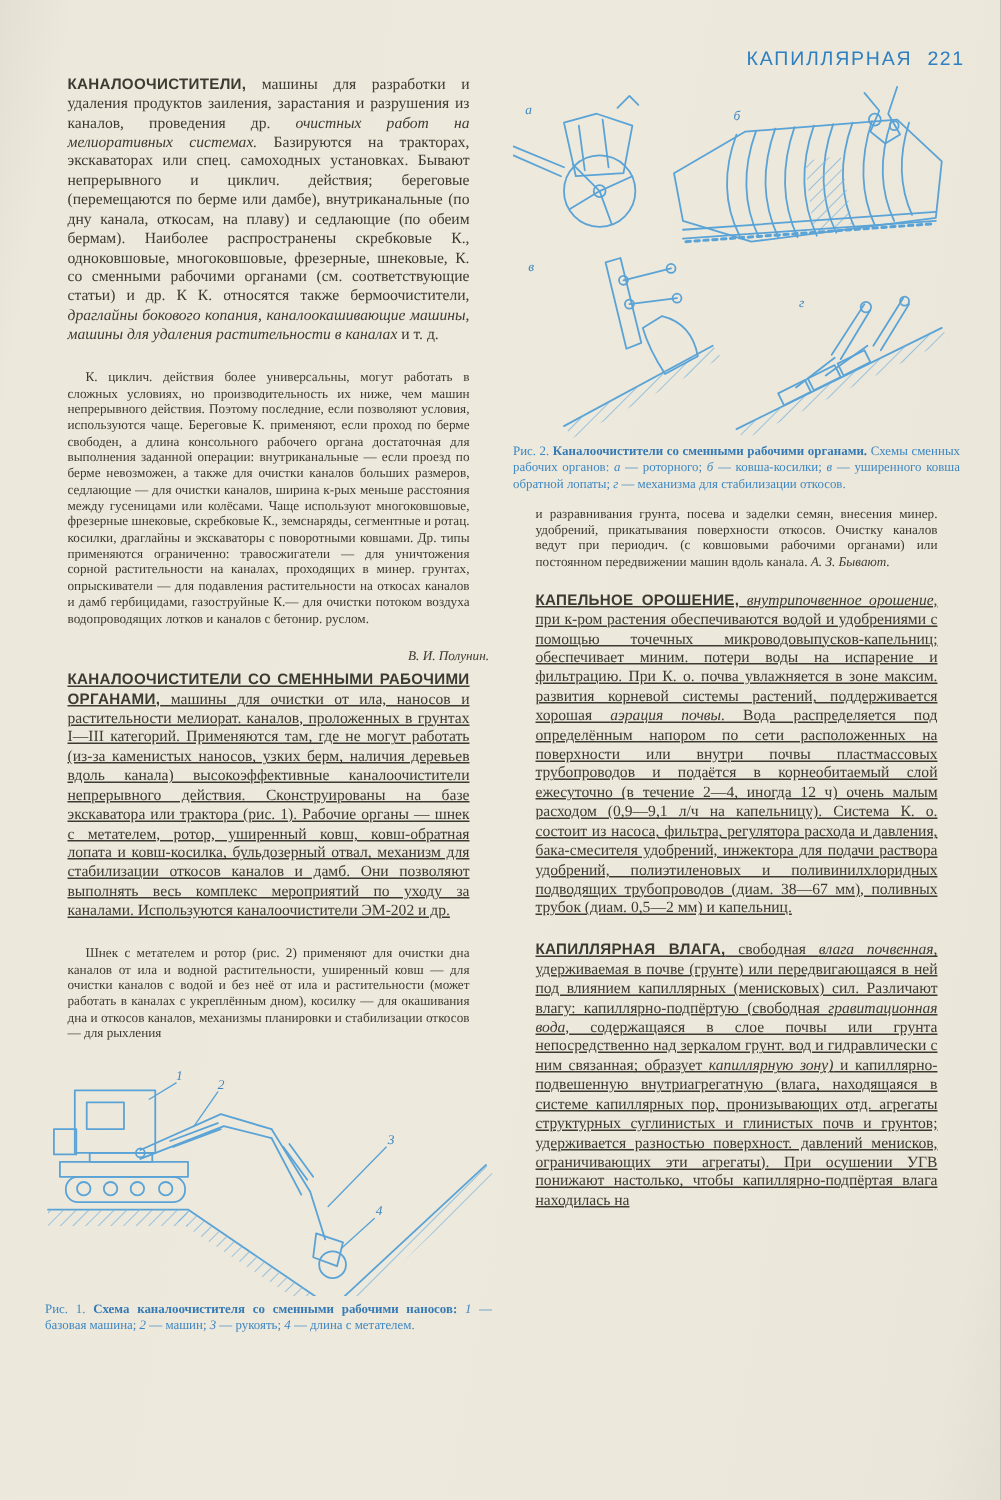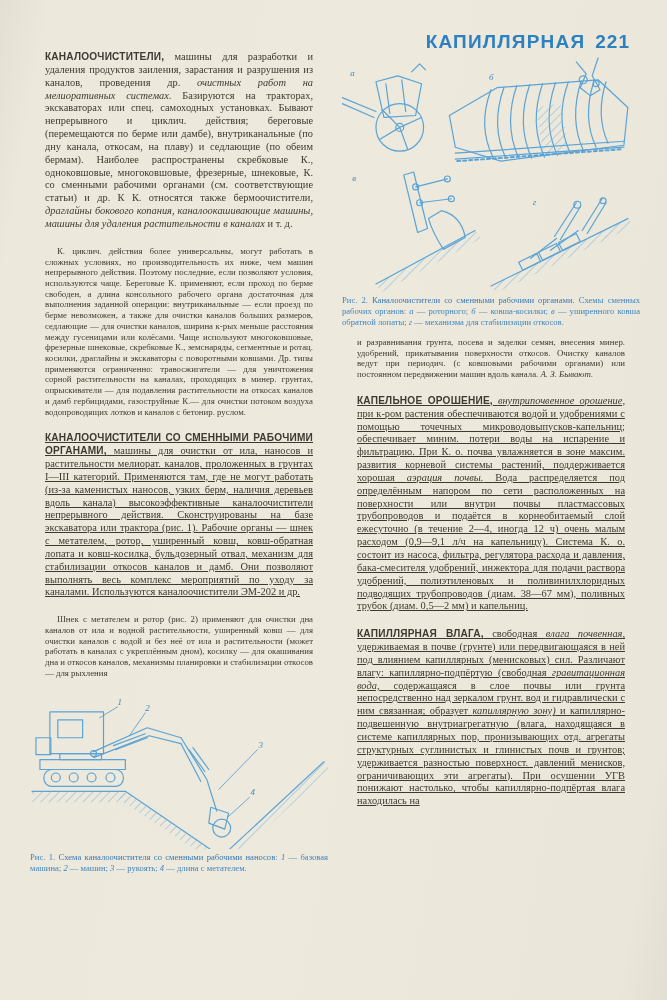--- a/index.html
+++ b/index.html
@@ -6,33 +6,33 @@
   .page{
     position:relative;
     width:667px;height:1000px;
     margin:0 auto;
     overflow:hidden;
     background:linear-gradient(100deg,#e3dfd2 0%,#ece8db 6%,#ede9dc 50%,#eae6d9 94%,#e2ded1 100%);
     font-family:"Liberation Serif","DejaVu Serif",serif;
     color:#3d3a33;
   }
   .running-head{
-    position:absolute;top:31px;right:37px;
+    position:absolute;top:31px;right:24px;
     font-family:"Liberation Sans","DejaVu Sans",sans-serif;
-    font-weight:700;font-size:19px;letter-spacing:1.2px;
+    font-weight:400;font-size:13px;letter-spacing:1.2px;
     color:#2e80c1;
   }
   .running-head .rh-page{margin-left:10px;letter-spacing:1px;}
   .cols{display:flex;gap:14px;padding:36px 27px 0 30px;}
   .col{width:298px;flex:0 0 298px;}
   .para{margin:15px;text-align:justify;font-size:10.4px;line-height:1.235;}
   .para.article{margin-top:5px;text-decoration:underline;}
   .para.small{font-size:8.8px;line-height:1.22;margin-top:3px;}
   .para.small.indent{text-indent:12px;}
-  .seg-b{font-weight:400;}
+  .seg-b{font-weight:700;}
   .seg-i{font-style:italic;}
   .seg-h{
     font-weight:700;
     font-family:"Liberation Sans","DejaVu Sans",sans-serif;
     font-size:10.1px;letter-spacing:.2px;
   }
   .signature{
     text-align:right;font-style:italic;font-size:8.8px;
     margin:0 2px 2px 0;line-height:1.2;
   }
@@ -57,20 +57,21 @@
 
   <div class="running-head">
     <span class="rh-word">КАПИЛЛЯРНАЯ</span><span class="rh-page">221</span>
   </div>
 
   <div class="cols">
 
     <div class="col">
       <p class="para"><span class="seg-h">КАНАЛООЧИСТИТЕЛИ,</span><span> машины для разработки и удаления продуктов заиления, зарастания и разрушения из каналов, проведения др. </span><span class="seg-i">очистных работ на мелиоративных системах.</span><span> Базируются на тракторах, экскаваторах или спец. самоходных установках. Бывают непрерывного и циклич. действия; береговые (перемещаются по берме или дамбе), внутриканальные (по дну канала, откосам, на плаву) и седлающие (по обеим бермам). Наиболее распространены скребковые К., одноковшовые, многоковшовые, фрезерные, шнековые, К. со сменными рабочими органами (см. соответствующие статьи) и др. К К. относятся также бермоочистители, </span><span class="seg-i">драглайны бокового копания, каналоокашивающие машины, машины для удаления растительности в каналах</span><span> и т. д.</span></p>
       <p class="para small indent"><span>К. циклич. действия более универсальны, могут работать в сложных условиях, но производительность их ниже, чем машин непрерывного действия. Поэтому последние, если позволяют условия, используются чаще. Береговые К. применяют, если проход по берме свободен, а длина консольного рабочего органа достаточная для выполнения заданной операции: внутриканальные — если проезд по берме невозможен, а также для очистки каналов больших размеров, седлающие — для очистки каналов, ширина к-рых меньше расстояния между гусеницами или колёсами. Чаще используют многоковшовые, фрезерные шнековые, скребковые К., земснаряды, сегментные и ротац. косилки, драглайны и экскаваторы с поворотными ковшами. Др. типы применяются ограниченно: травосжигатели — для уничтожения сорной растительности на каналах, проходящих в минер. грунтах, опрыскиватели — для подавления растительности на откосах каналов и дамб гербицидами, газоструйные К.— для очистки потоком воздуха водопроводящих лотков и каналов с бетонир. руслом.</span></p>
+      <div class="signature">В. И. Полунин.</div>
       <p class="para article"><span class="seg-h">КАНАЛООЧИСТИТЕЛИ СО СМЕННЫМИ РАБОЧИМИ ОРГАНАМИ,</span><span> машины для очистки от ила, наносов и растительности мелиорат. каналов, проложенных в грунтах I—III категорий. Применяются там, где не могут работать (из-за каменистых наносов, узких берм, наличия деревьев вдоль канала) высокоэффективные каналоочистители непрерывного действия. Сконструированы на базе экскаватора или трактора (рис. 1). Рабочие органы — шнек с метателем, ротор, уширенный ковш, ковш-обратная лопата и ковш-косилка, бульдозерный отвал, механизм для стабилизации откосов каналов и дамб. Они позволяют выполнять весь комплекс мероприятий по уходу за каналами. Используются каналоочистители ЭМ-202 и др.</span></p>
       <p class="para small indent"><span>Шнек с метателем и ротор (рис. 2) применяют для очистки дна каналов от ила и водной растительности, уширенный ковш — для очистки каналов с водой и без неё от ила и растительности (может работать в каналах с укреплённым дном), косилку — для окашивания дна и откосов каналов, механизмы планировки и стабилизации откосов — для рыхления</span></p>
 
       <figure class="fig1">
         <svg width="298" height="155" viewBox="0 0 300 156" fill="none" stroke="#5aa3d6" stroke-width="1.2" stroke-linejoin="round" stroke-linecap="round">
           <defs>
             <pattern id="hz1" width="6" height="6" patternUnits="userSpaceOnUse" patternTransform="rotate(45)">
               <line x1="0" y1="0" x2="0" y2="6" stroke="#79b4de" stroke-width="1"></line>
             </pattern>
           </defs>

